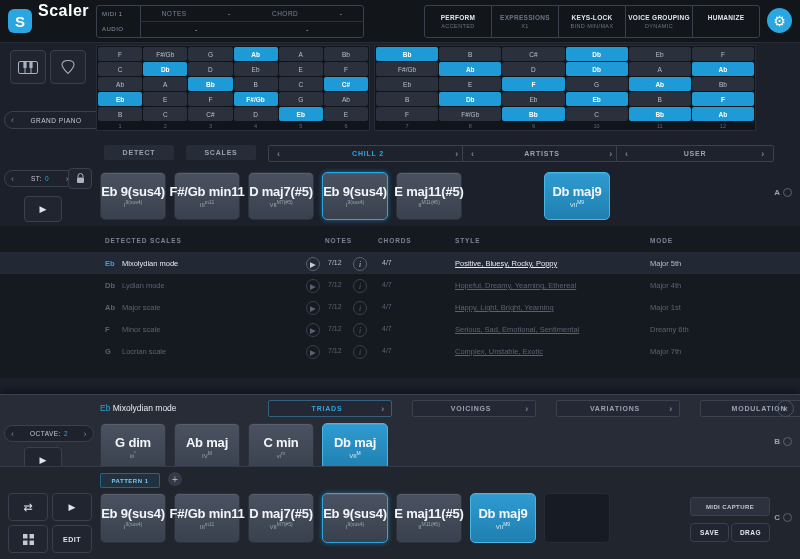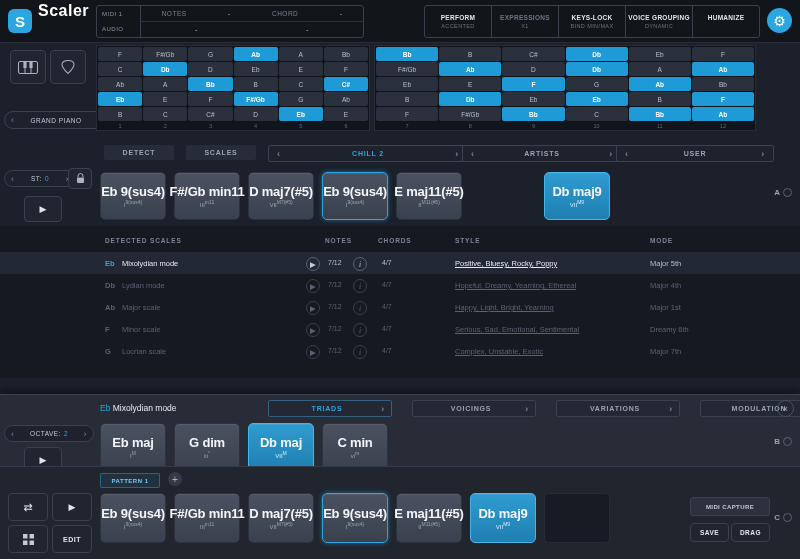--- a/index.html
+++ b/index.html
@@ -450,34 +450,34 @@
         <span>OCTAVE:</span>
         <span class="blue">2</span>
       </span>
       <span class="chev">›</span>
     </div>
     <div class="icon-btn" id="play-b">
       <span>▶</span>
     </div>
     <div class="cards-row" id="cards-b">
         <div class="card normal">
-          <div class="card-name">Eb maj</div>
-          <div class="card-sub">I<sup>M</sup></div>
-        </div>
-        <div class="card normal">
           <div class="card-name">G dim</div>
           <div class="card-sub">iii<sup>°</sup></div>
+        </div>
+        <div class="card normal">
+          <div class="card-name">Ab maj</div>
+          <div class="card-sub">IV<sup>M</sup></div>
+        </div>
+        <div class="card normal">
+          <div class="card-name">C min</div>
+          <div class="card-sub">vi<sup>m</sup></div>
         </div>
         <div class="card active">
           <div class="card-name">Db maj</div>
           <div class="card-sub">VII<sup>M</sup></div>
-        </div>
-        <div class="card normal">
-          <div class="card-name">C min</div>
-          <div class="card-sub">vi<sup>m</sup></div>
         </div>
       </div>
     <div class="side-label" id="side-b">
       <span>B</span>
       <span class="side-dot"></span>
     </div>
   </div>
 
   <div id="panel-c">
     <div id="pattern-btn">PATTERN 1</div>

